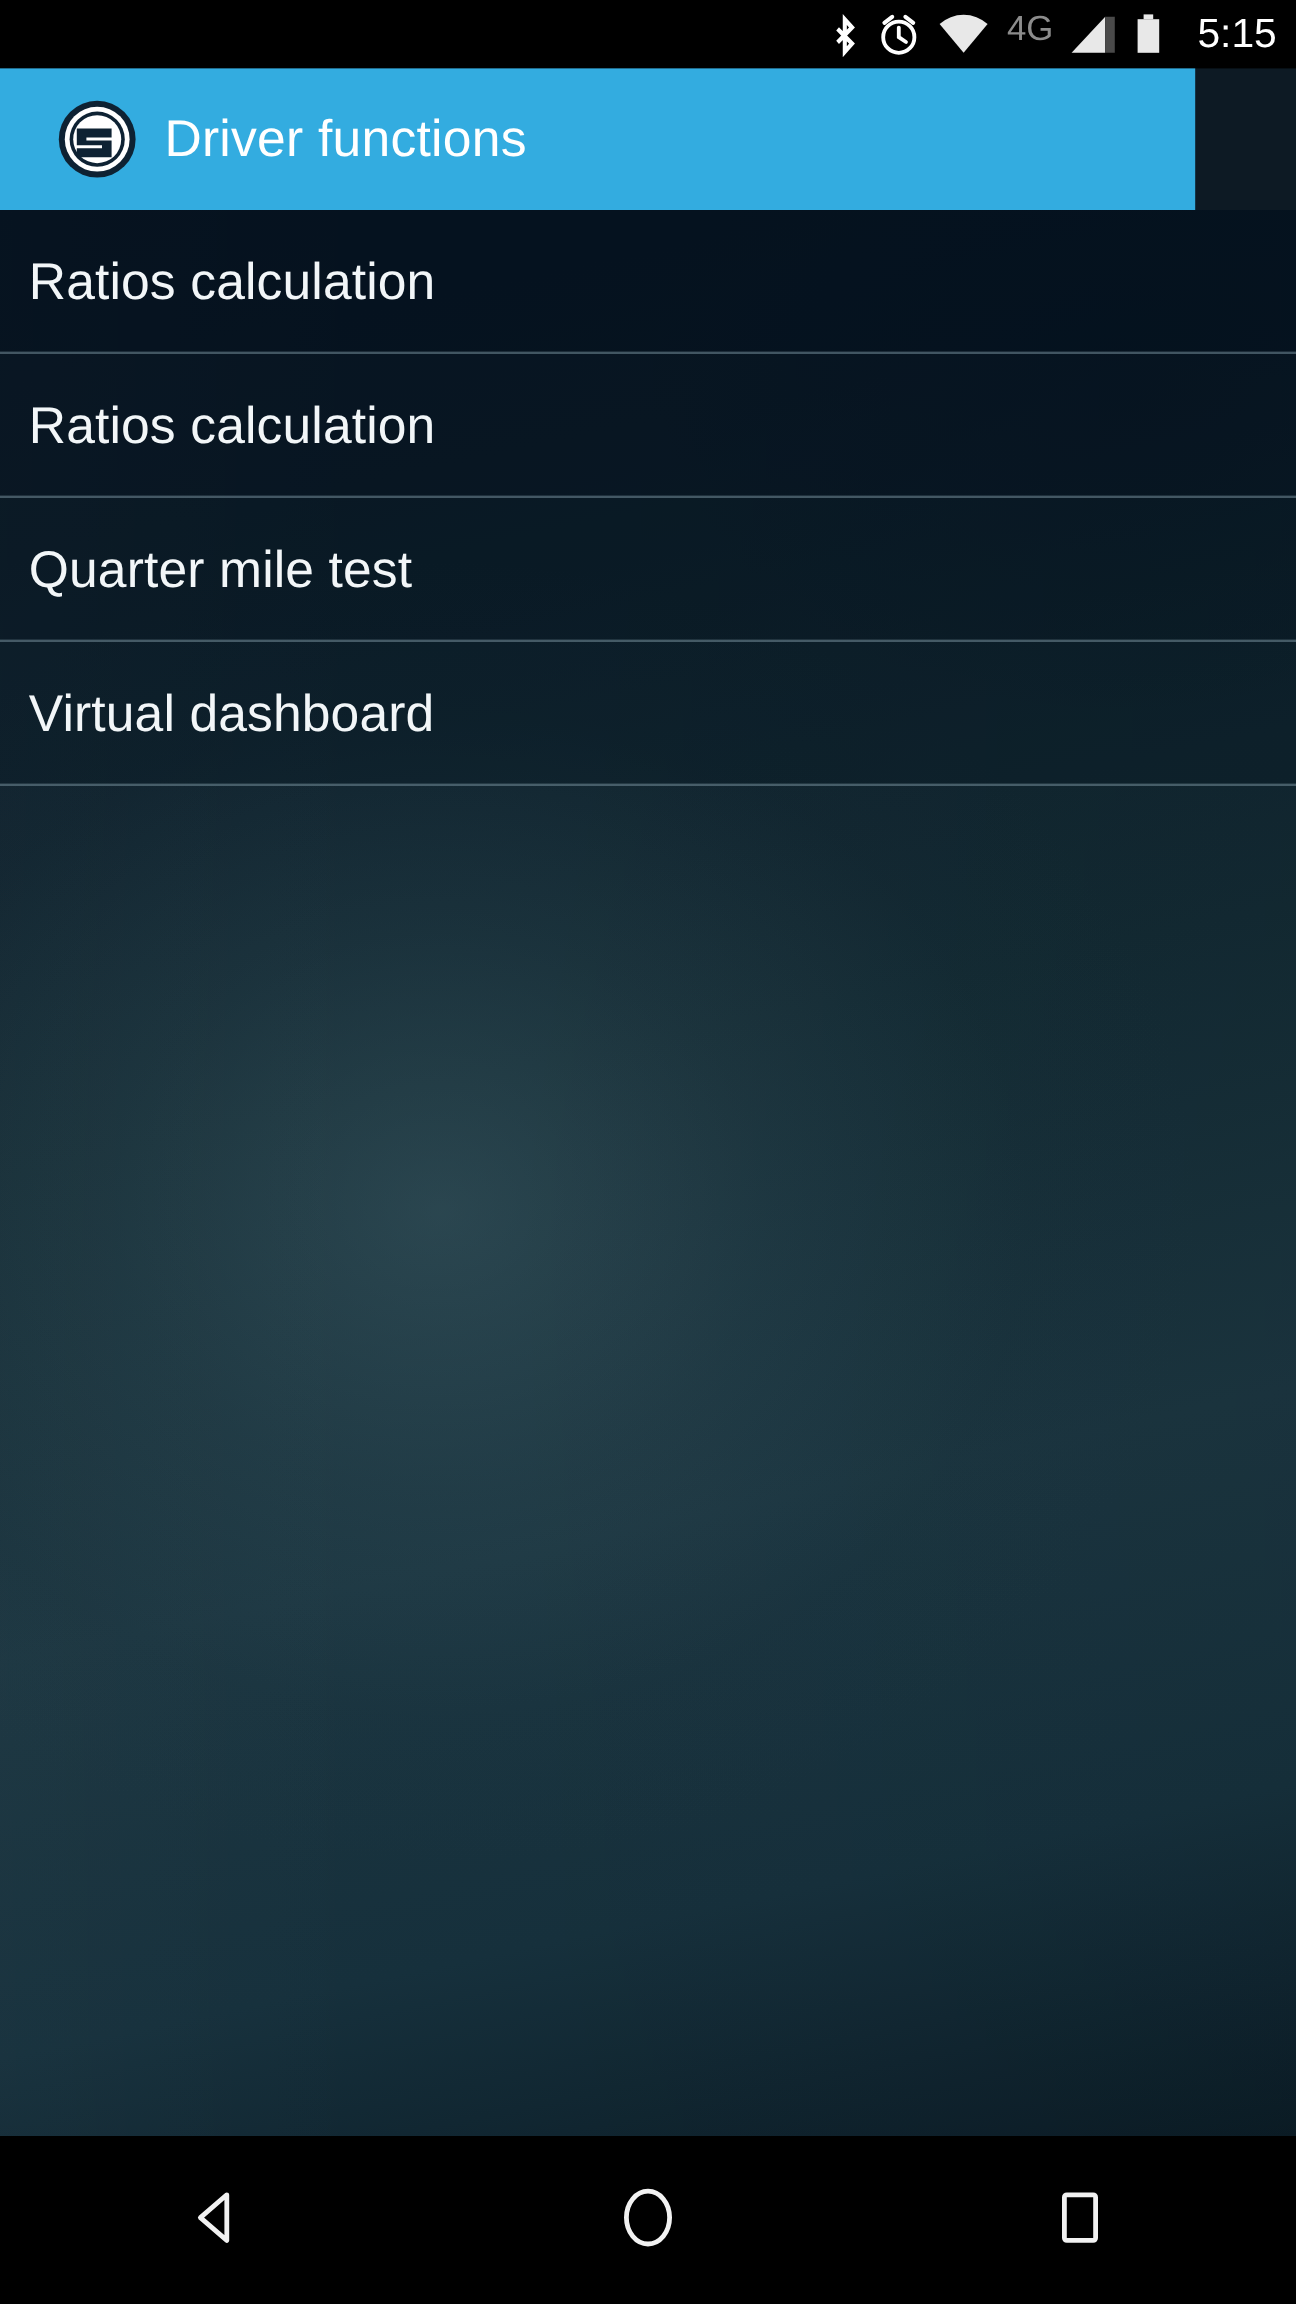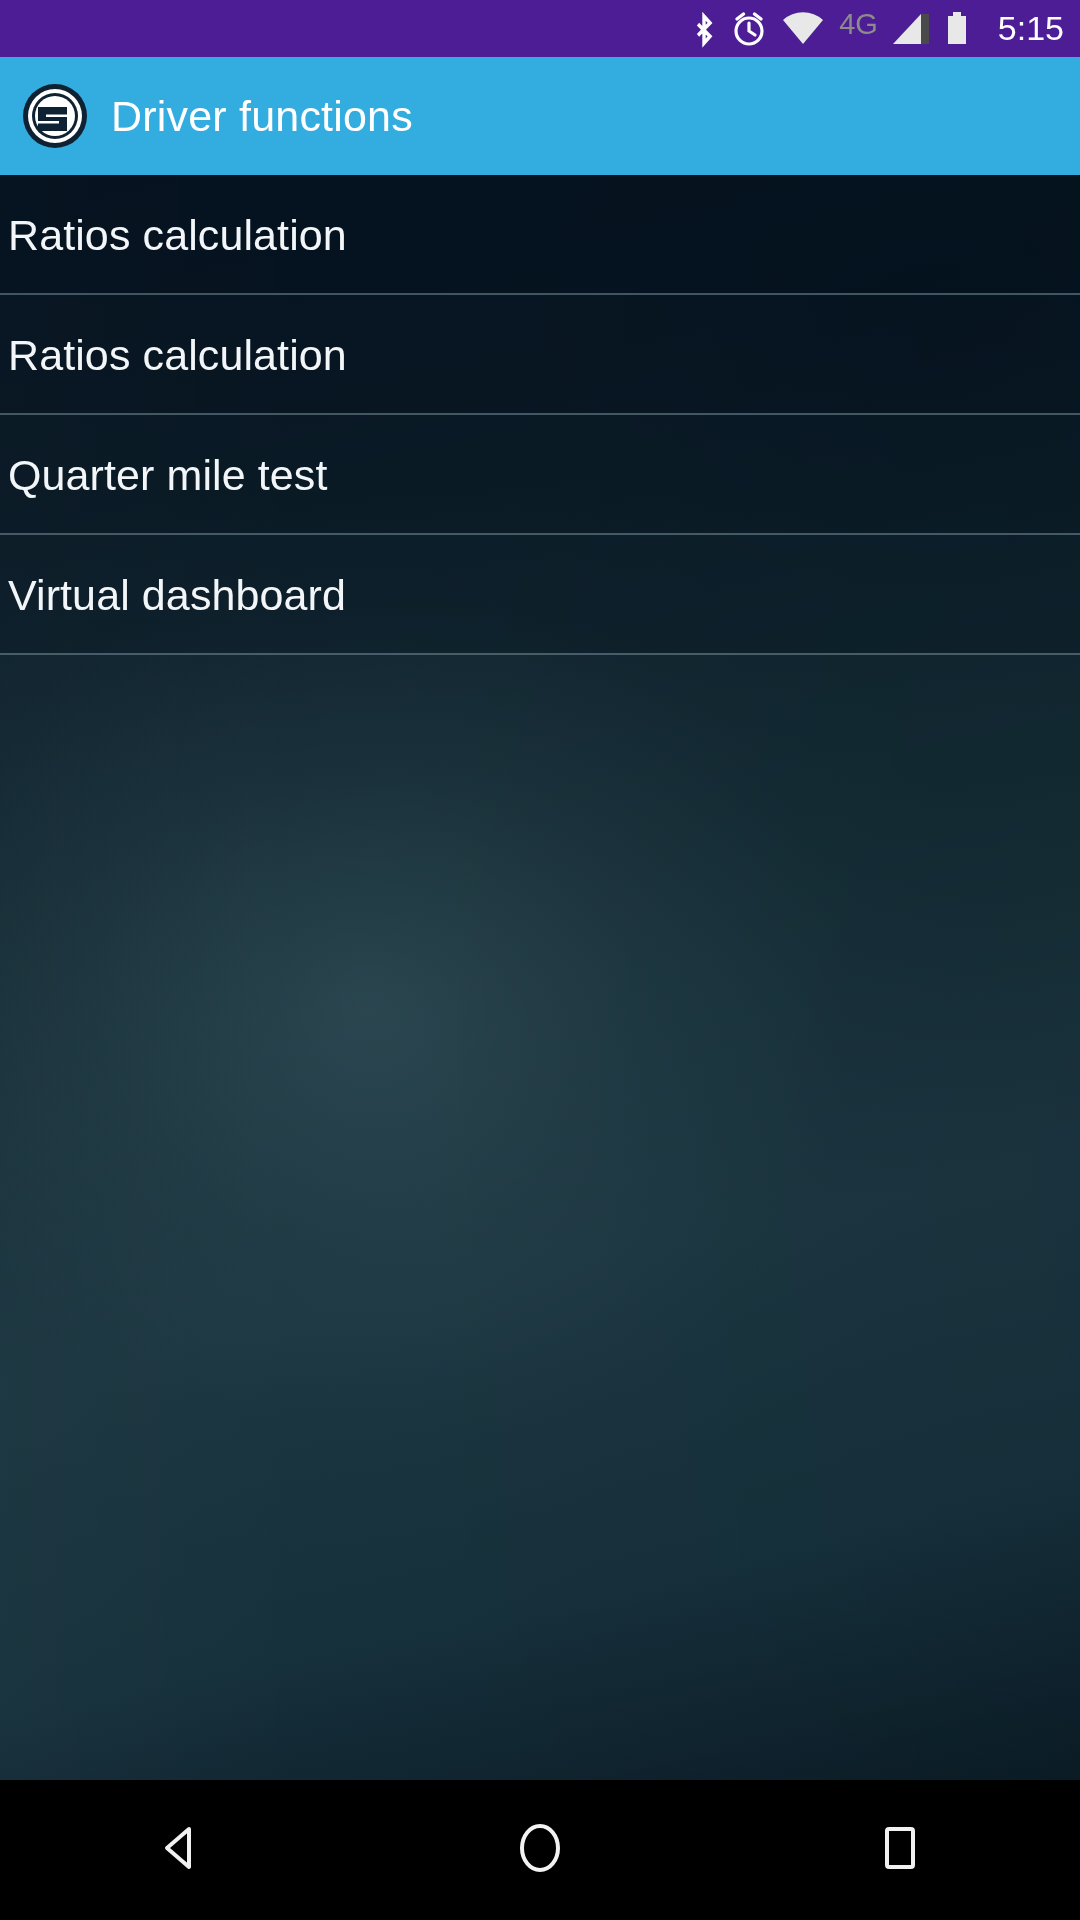--- a/index.html
+++ b/index.html
@@ -21,21 +21,21 @@
     background: #0d1a24;
     overflow: hidden;
   }
 
   
   #status-bar {
     position: absolute;
     top: 0; left: 0;
     width: 1080px;
     height: 57px;
-    background: #4c1d95;
+    background: #000000;
     display: flex;
     align-items: center;
     justify-content: flex-end;
     padding-right: 16px;
     box-sizing: border-box;
   }
   .sb-icon {
     display: inline-flex;
     align-items: center;
     justify-content: center;
@@ -55,26 +55,26 @@
     font-family: "Liberation Sans", sans-serif;
     line-height: 1;
     margin-left: 14px;
     margin-top: -8px;
   }
 
   
   #app-bar {
     position: absolute;
     top: 57px; left: 0;
-    width: 1080px;
+    width: 996px;
     height: 118px;
     background: #33ace0;
     display: flex;
     align-items: center;
-    padding-left: 21px;
+    padding-left: 47px;
     box-sizing: border-box;
   }
   #app-logo {
     width: 68px;
     height: 68px;
     flex: 0 0 68px;
     margin-right: 22px;
   }
   #app-title {
     color: #ffffff;
@@ -129,21 +129,21 @@
   #list {
     position: absolute;
     top: 0; left: 0;
     width: 1080px;
   }
   .list-row {
     position: relative;
     height: 120px;
     display: flex;
     align-items: center;
-    padding-left: 8px;
+    padding-left: 24px;
     box-sizing: border-box;
     background: rgba(3,16,28,0.42);
   }
   .list-row:nth-child(1) { background: rgba(2,14,26,0.58); }
   .list-row:nth-child(2) { background: rgba(3,16,28,0.50); }
   .list-row:nth-child(3) { background: rgba(4,19,31,0.40); }
   .list-row:nth-child(4) { background: rgba(5,22,34,0.30); }
   .list-row .row-label {
     color: #f2f6f8;
     font-size: 43px;

